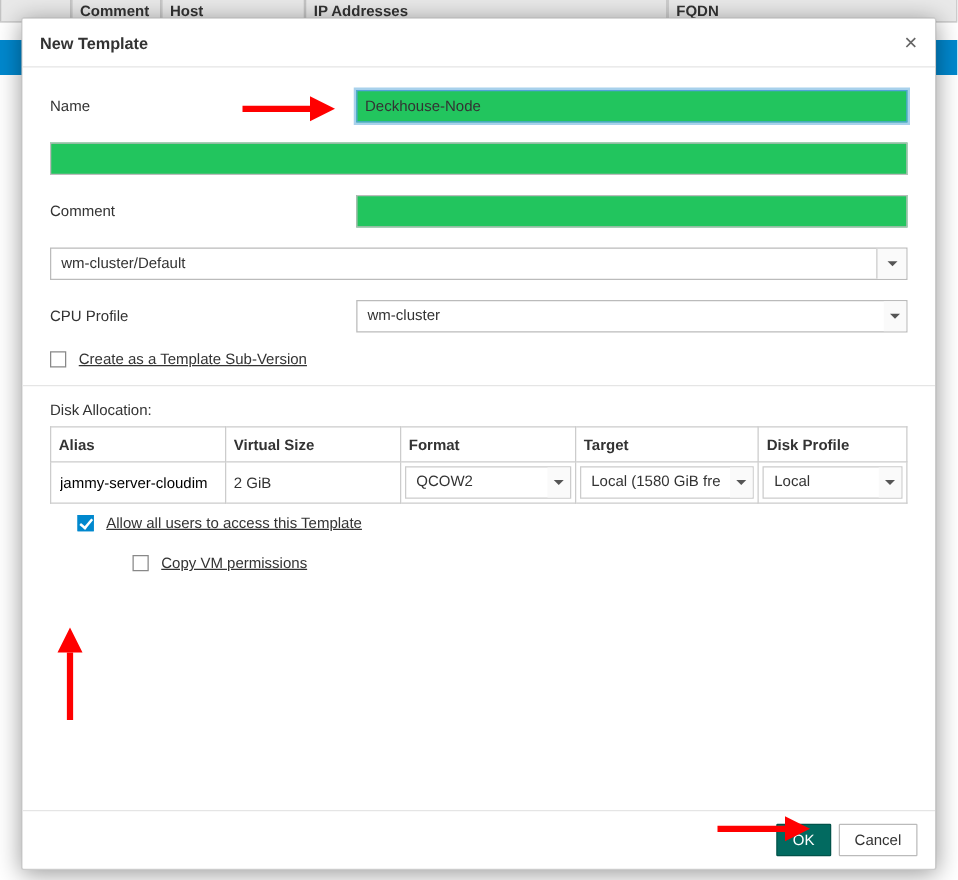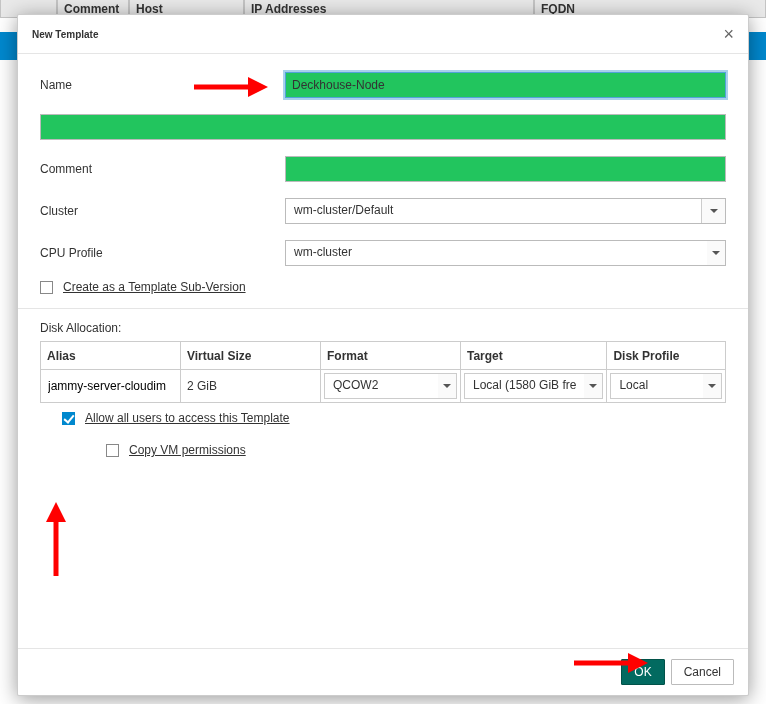--- a/index.html
+++ b/index.html
@@ -48,21 +48,21 @@
   }
   .modal-header {
     padding: 10px 14px;
     border-bottom: 1px solid #e5e5e5;
     display: flex;
     align-items: center;
     justify-content: space-between;
   }
   .modal-title {
     font-weight: bold;
-    font-size: 10px;
+    font-size: 13px;
     color: #333;
   }
   .close-x {
     font-size: 18px;
     color: #666;
     line-height: 1;
     cursor: pointer;
   }
   .modal-body {
     flex: 1;
@@ -266,21 +266,20 @@
     </div>
 
     <div class="form-row">
       <div class="form-label">Comment</div>
       <div class="form-input-wrap">
         <input class="txt" value="" style="">
       </div>
     </div>
 
     <div class="form-row">
-      <div class="form-label">Cluster</div>
       <div class="form-input-wrap">
         <div class="select-wrap">
           <div class="select-text">wm-cluster/Default</div>
           <div class="select-caret"></div>
         </div>
       </div>
     </div>
 
     <div class="form-row">
       <div class="form-label">CPU Profile</div>

